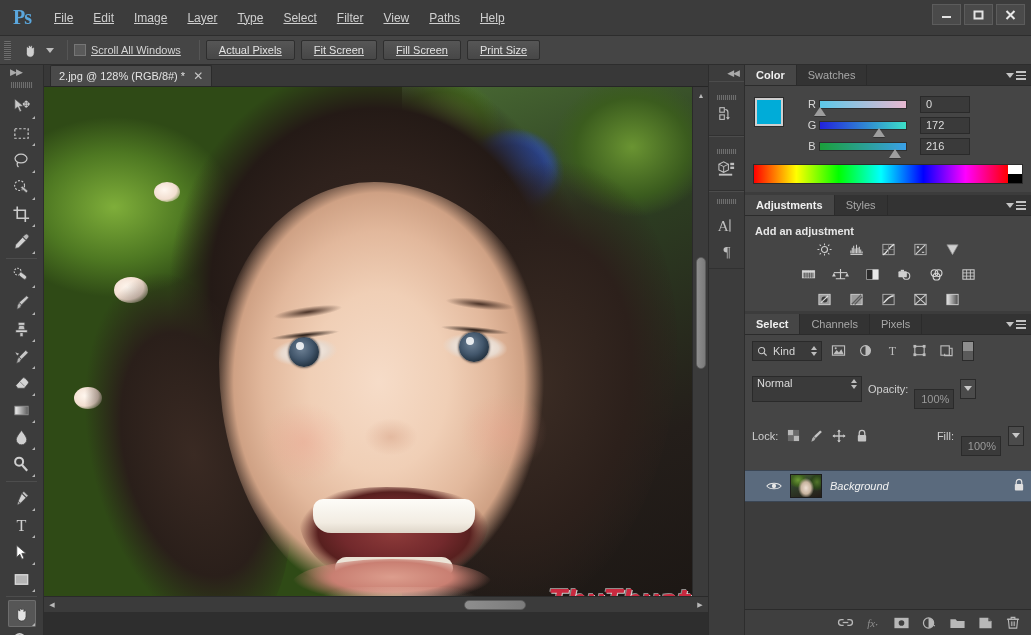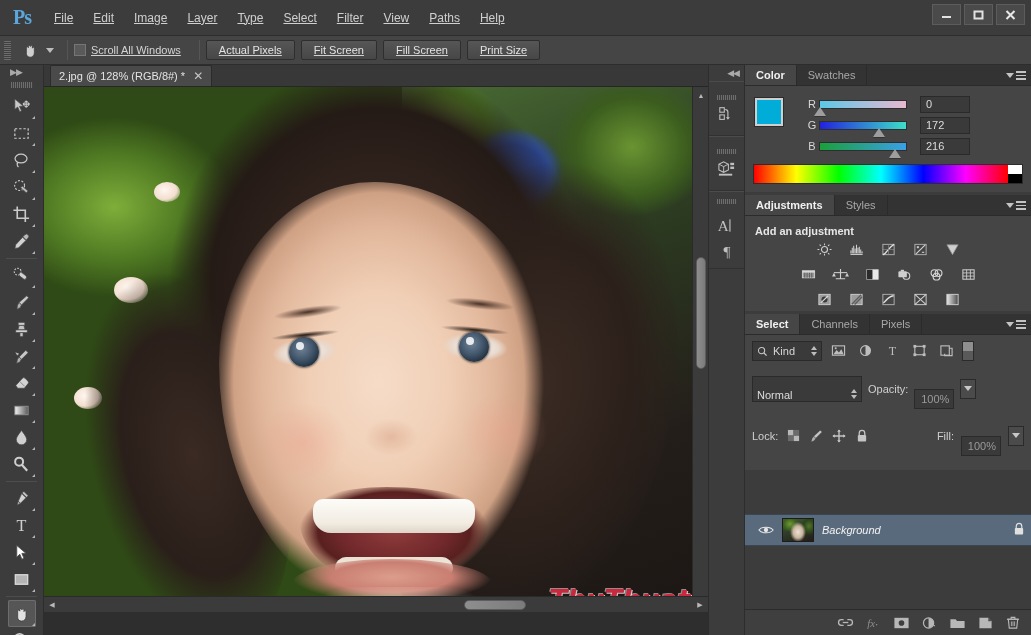--- a/index.html
+++ b/index.html
@@ -423,21 +423,21 @@
   .kind-box span { font-size: 11px; color: #d6d6d6; }
   .stepper { display: flex; flex-direction: column; gap: 2px; margin-left: auto; }
   .stepper i { display:block; width:0;height:0;border-left:3px solid transparent;border-right:3px solid transparent; }
   .stepper i:first-child { border-bottom: 4px solid #bdbdbd; }
   .stepper i:last-child { border-top: 4px solid #bdbdbd; }
   .filt-ic { width: 22px; height: 20px; display:flex; align-items:center; justify-content:center; }
   .toggle-sw { width: 12px; height: 20px; background: linear-gradient(to bottom,#8f8f8f 50%, #5a5a5a 50%); border: 1px solid #2b2b2b; }
 
   .blend-row { display: flex; align-items: center; gap: 6px; margin-bottom: 6px; }
   .blend-sel {
-    display: flex; align-items: flex-start;
+    display: flex; align-items: flex-end;
     width: 110px; height: 20px;
     background: #3a3a3a; border: 1px solid #2a2a2a;
     padding: 12px 4px; font-size: 11px; color: #dcdcdc;
   }
   .lab { font-size: 11px; color: #cfcfcf; }
   .num-box {
     width: 40px; height: 20px; background: #3a3a3a; border: 1px solid #2a2a2a;
     display: flex; align-items: center; justify-content: flex-end; padding-right: 4px;
     font-size: 11px; color: #9a9a9a; margin-top: 21px;
   }
@@ -446,22 +446,21 @@
     display: flex; align-items: center; justify-content: center;
   }
   .drop-btn i { width:0;height:0;border-left:4px solid transparent;border-right:4px solid transparent;border-top:5px solid #c8c8c8; }
   .lock-row { display: flex; align-items: center; gap: 7px; margin-bottom: 8px; }
   .lock-ic { width: 16px; height: 16px; display:flex; align-items:center; justify-content:center; }
 
   .layer-list { background: #454545; }
   .layer-item {
     height: 32px; display: flex; align-items: center;
     background: #5a6a7d; border-top: 1px solid #3b4654; border-bottom: 1px solid #3b4654;
-    padding: 0 6px 0 8px;
-    margin-top: 44px;
+    padding: 0 6px 0 16px;
   }
   .eye-cell { width: 26px; display: flex; align-items: center; justify-content: center; }
   .lthumb {
     width: 32px; height: 24px; margin-left: 3px;
     border: 1px solid #1c1c1c;
     background:
       radial-gradient(ellipse 8px 10px at 15px 13px, #efe0d4 0%, #c8b49f 60%, transparent 100%),
       radial-gradient(ellipse 9px 8px at 7px 5px, #6d9a36 0%, #3d5e1e 70%, transparent 100%),
       radial-gradient(ellipse 8px 9px at 26px 7px, #51742a 0%, #2b431a 70%, transparent 100%),
       linear-gradient(160deg, #46602e 0%, #30402a 40%, #241c18 100%);

